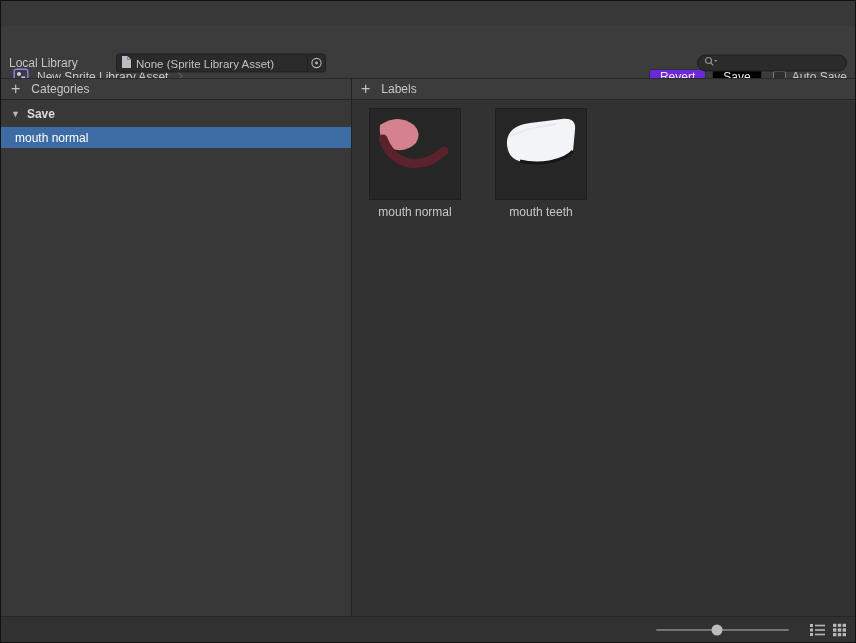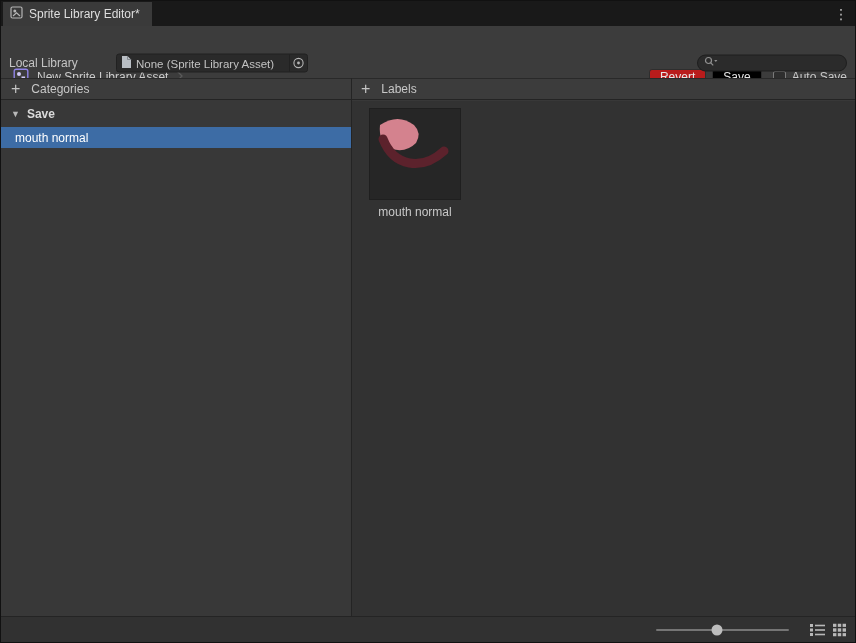--- a/index.html
+++ b/index.html
@@ -19,33 +19,33 @@
   .kebab { position: absolute; right: 7px; top: 50%; transform: translateY(-50%);
     font-size: 14px; color: #c0c0c0; line-height: 1; cursor: default; }
 
   
   .toprows { position: absolute; top: 25px; left: 0; right: 0; height: 52px; background: #3c3c3c; }
   .toolbar-row { position: absolute; top: 0; left: 0; right: 0; height: 22px;
     display: flex; align-items: center; padding: 0 8px 0 12px; gap: 8px; margin-top: 40px; }
   .asset-name { color: #cccccc; white-space: nowrap; }
   .toolbar-right { margin-left: auto; display: flex; align-items: center; gap: 6px; }
   .btn {
-    height: 17px; padding: 0 10px; background: #b91c1c; border: 1px solid #2e2e2e;
+    height: 17px; padding: 0 10px; background: #6d28d9; border: 1px solid #2e2e2e;
     border-radius: 3px; color: #e6e6e6; font: 12px "Liberation Sans", sans-serif; line-height: 14px;
   }
   .btn-save { background: #000000; }
   .checkbox { width: 13px; height: 13px; background: #2e2e2e; border: 1px solid #7a7a7a;
     border-radius: 2px; margin-left: 5px; display: inline-block; }
   .autosave-label { color: #c8c8c8; }
 
   .library-row { position: absolute; top: 22px; left: 0; right: 0; height: 30px; }
   .mainlib-label { position: absolute; left: 8px; top: 50%; transform: translateY(-50%); color: #c4c4c4; }
   .object-field {
     position: absolute; left: 115px; top: 50%; transform: translateY(-50%);
-    width: 192px; height: 19px; background: #2a2a2a; border: 1px solid #212121;
+    width: 210px; height: 19px; background: #2a2a2a; border: 1px solid #212121;
     border-radius: 3px; display: flex; align-items: center; padding-left: 4px; gap: 4px;
   }
   .object-value { flex: 1; font-size: 11.5px; color: #c2c2c2; white-space: nowrap; overflow: hidden; }
   .picker-btn { width: 18px; height: 100%; display: flex; align-items: center;
     justify-content: center; border-left: 1px solid #212121; }
   .search-field {
     position: absolute; right: 8px; top: 50%; transform: translateY(-50%);
     width: 150px; height: 17px; background: #2b2b2b; border: 1px solid #1e1e1e;
     border-radius: 9px; display: flex; align-items: center; padding: 0 6px; gap: 4px;
   }
@@ -90,33 +90,20 @@
   .view-btn { position: absolute; top: 50%; transform: translateY(-50%); width: 17px; height: 17px;
     display: flex; align-items: center; justify-content: center; }
   .view-btn.list { right: 29px; }
   .view-btn.grid { right: 7px; }
 </style>
 </head>
 <body>
 
 <div class="window">
 
-  <div class="titlebar">
-    <div class="tab">
-      <span>
-        <svg width="13" height="13" viewBox="0 0 13 13">
-          <rect x="1" y="1" width="11" height="11" rx="1.5" fill="none" stroke="#b5b5b5" stroke-width="1.2"></rect>
-          <circle cx="4.8" cy="5" r="1.5" fill="#b5b5b5"></circle>
-          <path d="M3,10 L6.5,6.8 L10,10" stroke="#b5b5b5" stroke-width="1.2" fill="none"></path>
-        </svg>
-      </span>
-      <span>Sprite Library Editor*</span>
-    </div>
-    <div class="kebab">⋮</div>
-  </div>
 
   <div class="toprows">
     <div class="toolbar-row">
       <span>
         <svg width="16" height="16" viewBox="0 0 16 16">
           <rect x="1.2" y="1.2" width="13.6" height="13.6" rx="2" fill="none" stroke="#8f83e6" stroke-width="1.4"></rect>
           <circle cx="6" cy="6" r="2" fill="#cfc8f5"></circle>
           <rect x="8.5" y="8.5" width="3.6" height="3.6" fill="#cfc8f5"></rect>
         </svg>
       </span>
@@ -194,20 +181,31 @@
           <svg width="90" height="90" viewBox="0 0 90 90">
             <rect width="90" height="90" fill="#262626"></rect>
             <path d="M10,16 Q28,4 44,16 Q52,24 46,34 Q36,44 22,40 Q8,34 10,16 Z" fill="#d4828e"></path>
             <path d="M13,30 C24,58 52,62 74,42" fill="none" stroke="#5c222c" stroke-width="9" stroke-linecap="round"></path>
           </svg>
         </div>
         <div class="thumb-label">mouth normal</div>
       </div>
 
 
+      <div class="label-cell">
+        <div class="thumb">
+          <svg width="90" height="90" viewBox="0 0 90 90">
+            <rect width="90" height="90" fill="#262626"></rect>
+            <path d="M11,36 C10,22 20,16 34,14 L66,10 C76,9 80,13 79,21 L77,42 C70,52 44,57 26,53 C15,50 12,44 11,36 Z" fill="#f2f4f7"></path>
+            <path d="M24,52 C44,57 68,52 77,42" fill="none" stroke="#15151a" stroke-width="3"></path>
+            <path d="M13,28 C22,22 40,18 60,15" fill="none" stroke="#dde3ea" stroke-width="2" opacity="0.6"></path>
+          </svg>
+        </div>
+        <div class="thumb-label">mouth teeth</div>
+      </div>
 
     </div>
   </div>
 
   <div class="bottom-bar">
     <div class="slider">
       <div class="slider-track"></div>
       <div class="slider-handle" style="left: 46%;"></div>
     </div>
     <span class="view-btn list">

